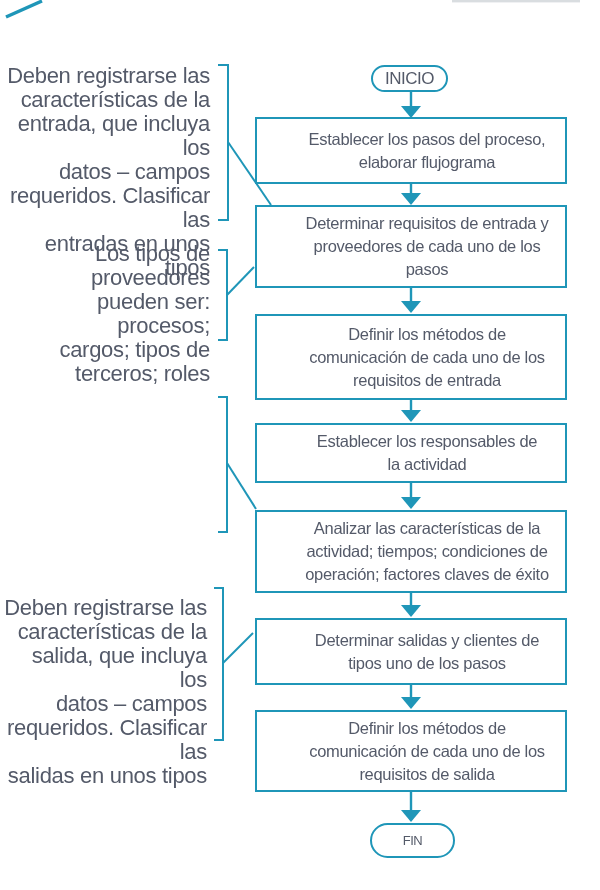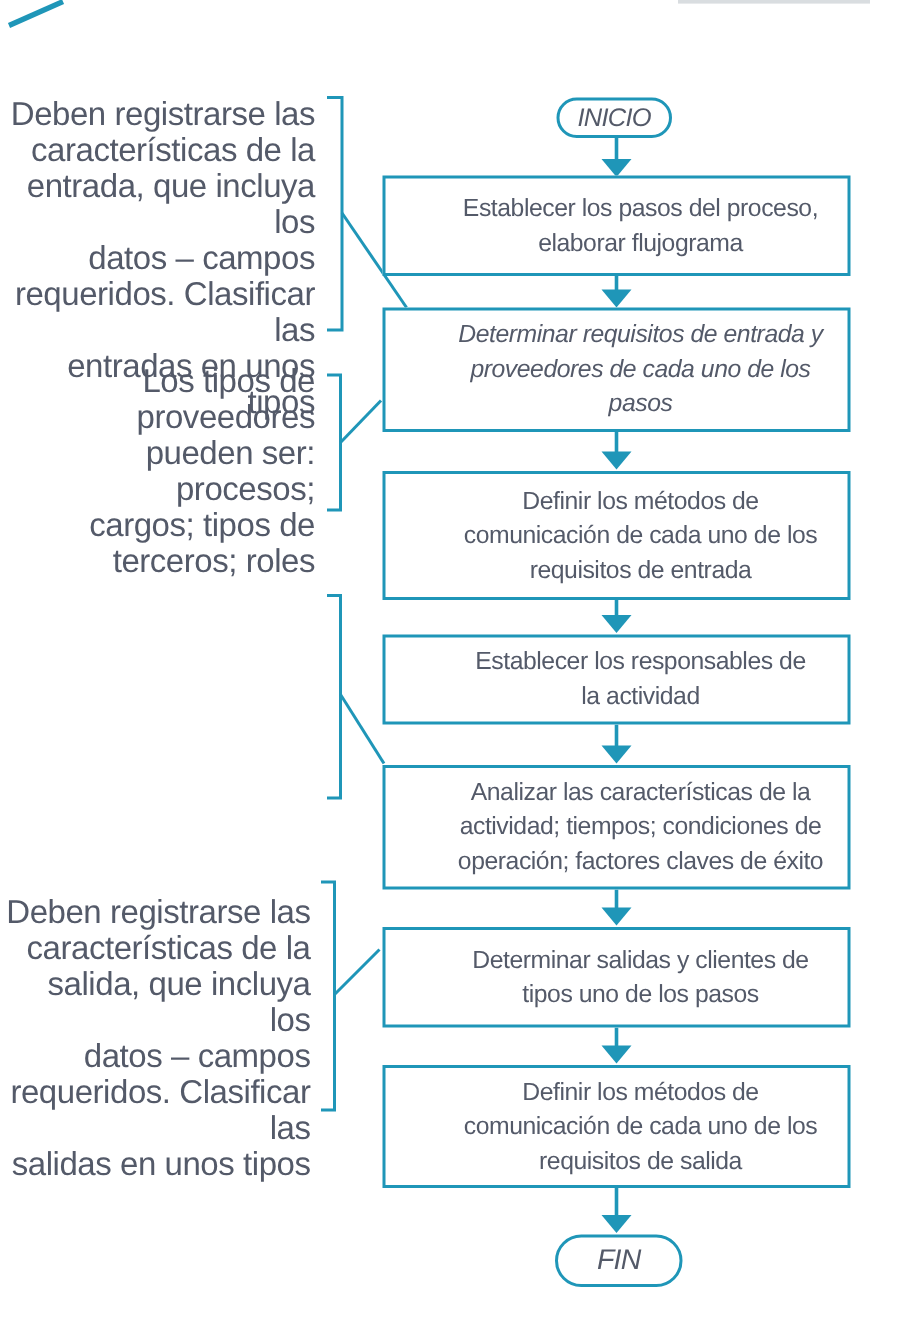--- a/index.html
+++ b/index.html
@@ -13,21 +13,21 @@
     position:absolute;left:255px;width:312px;box-sizing:border-box;
     border:2px solid var(--teal,#1f96b8);background:#ffffff;
     display:flex;align-items:center;justify-content:center;text-align:center;padding-left:32px;
   }
   .step-text{white-space:pre-line;font-size:16.5px;line-height:23px;letter-spacing:-0.3px;}
   .terminal{
     position:absolute;box-sizing:border-box;background:#ffffff;
     border:2px solid var(--teal,#1f96b8);border-radius:999px;
     display:flex;align-items:center;justify-content:center;
   }
-  .terminal-label{font-size:18px;letter-spacing:-0.5px;color:var(--text,#545a69);font-style:italic;}
+  .terminal-label{font-size:18px;letter-spacing:-0.5px;color:var(--text,#545a69);}
   .annotation{
     position:absolute;text-align:right;white-space:pre-line;
     font-size:22px;line-height:24px;letter-spacing:-0.3px;color:var(--text,#545a69);
   }
 </style>
 </head>
 <body>
 
 <div class="canvas">
 
@@ -83,28 +83,28 @@
       <line x1="227" y1="295" x2="254" y2="267"></line>
       <line x1="227" y1="463" x2="256" y2="509"></line>
       <line x1="223" y1="663" x2="253" y2="633"></line>
     </g>
   </svg>
 
   <div class="terminal" style="left:371px;top:65px;width:77px;height:27px;">
     <span class="terminal-label" style="font-size:17px;">INICIO</span>
   </div>
   <div class="terminal" style="left:370px;top:823px;width:85px;height:35px;">
-    <span class="terminal-label" style="font-size:19px;">FIN</span>
+    <span class="terminal-label" style="font-size:13px;">FIN</span>
   </div>
 
   <div class="step" style="top:117px;height:67px;">
     <div class="step-text">Establecer los pasos del proceso,
 elaborar flujograma</div>
   </div>
-  <div class="step" style="top:205px;height:83px;font-style:italic;">
+  <div class="step" style="top:205px;height:83px;">
     <div class="step-text">Determinar requisitos de entrada y
 proveedores de cada uno de los
 pasos</div>
   </div>
   <div class="step" style="top:314px;height:86px;">
     <div class="step-text">Definir los métodos de
 comunicación de cada uno de los
 requisitos de entrada</div>
   </div>
   <div class="step" style="top:510px;height:83px;">

